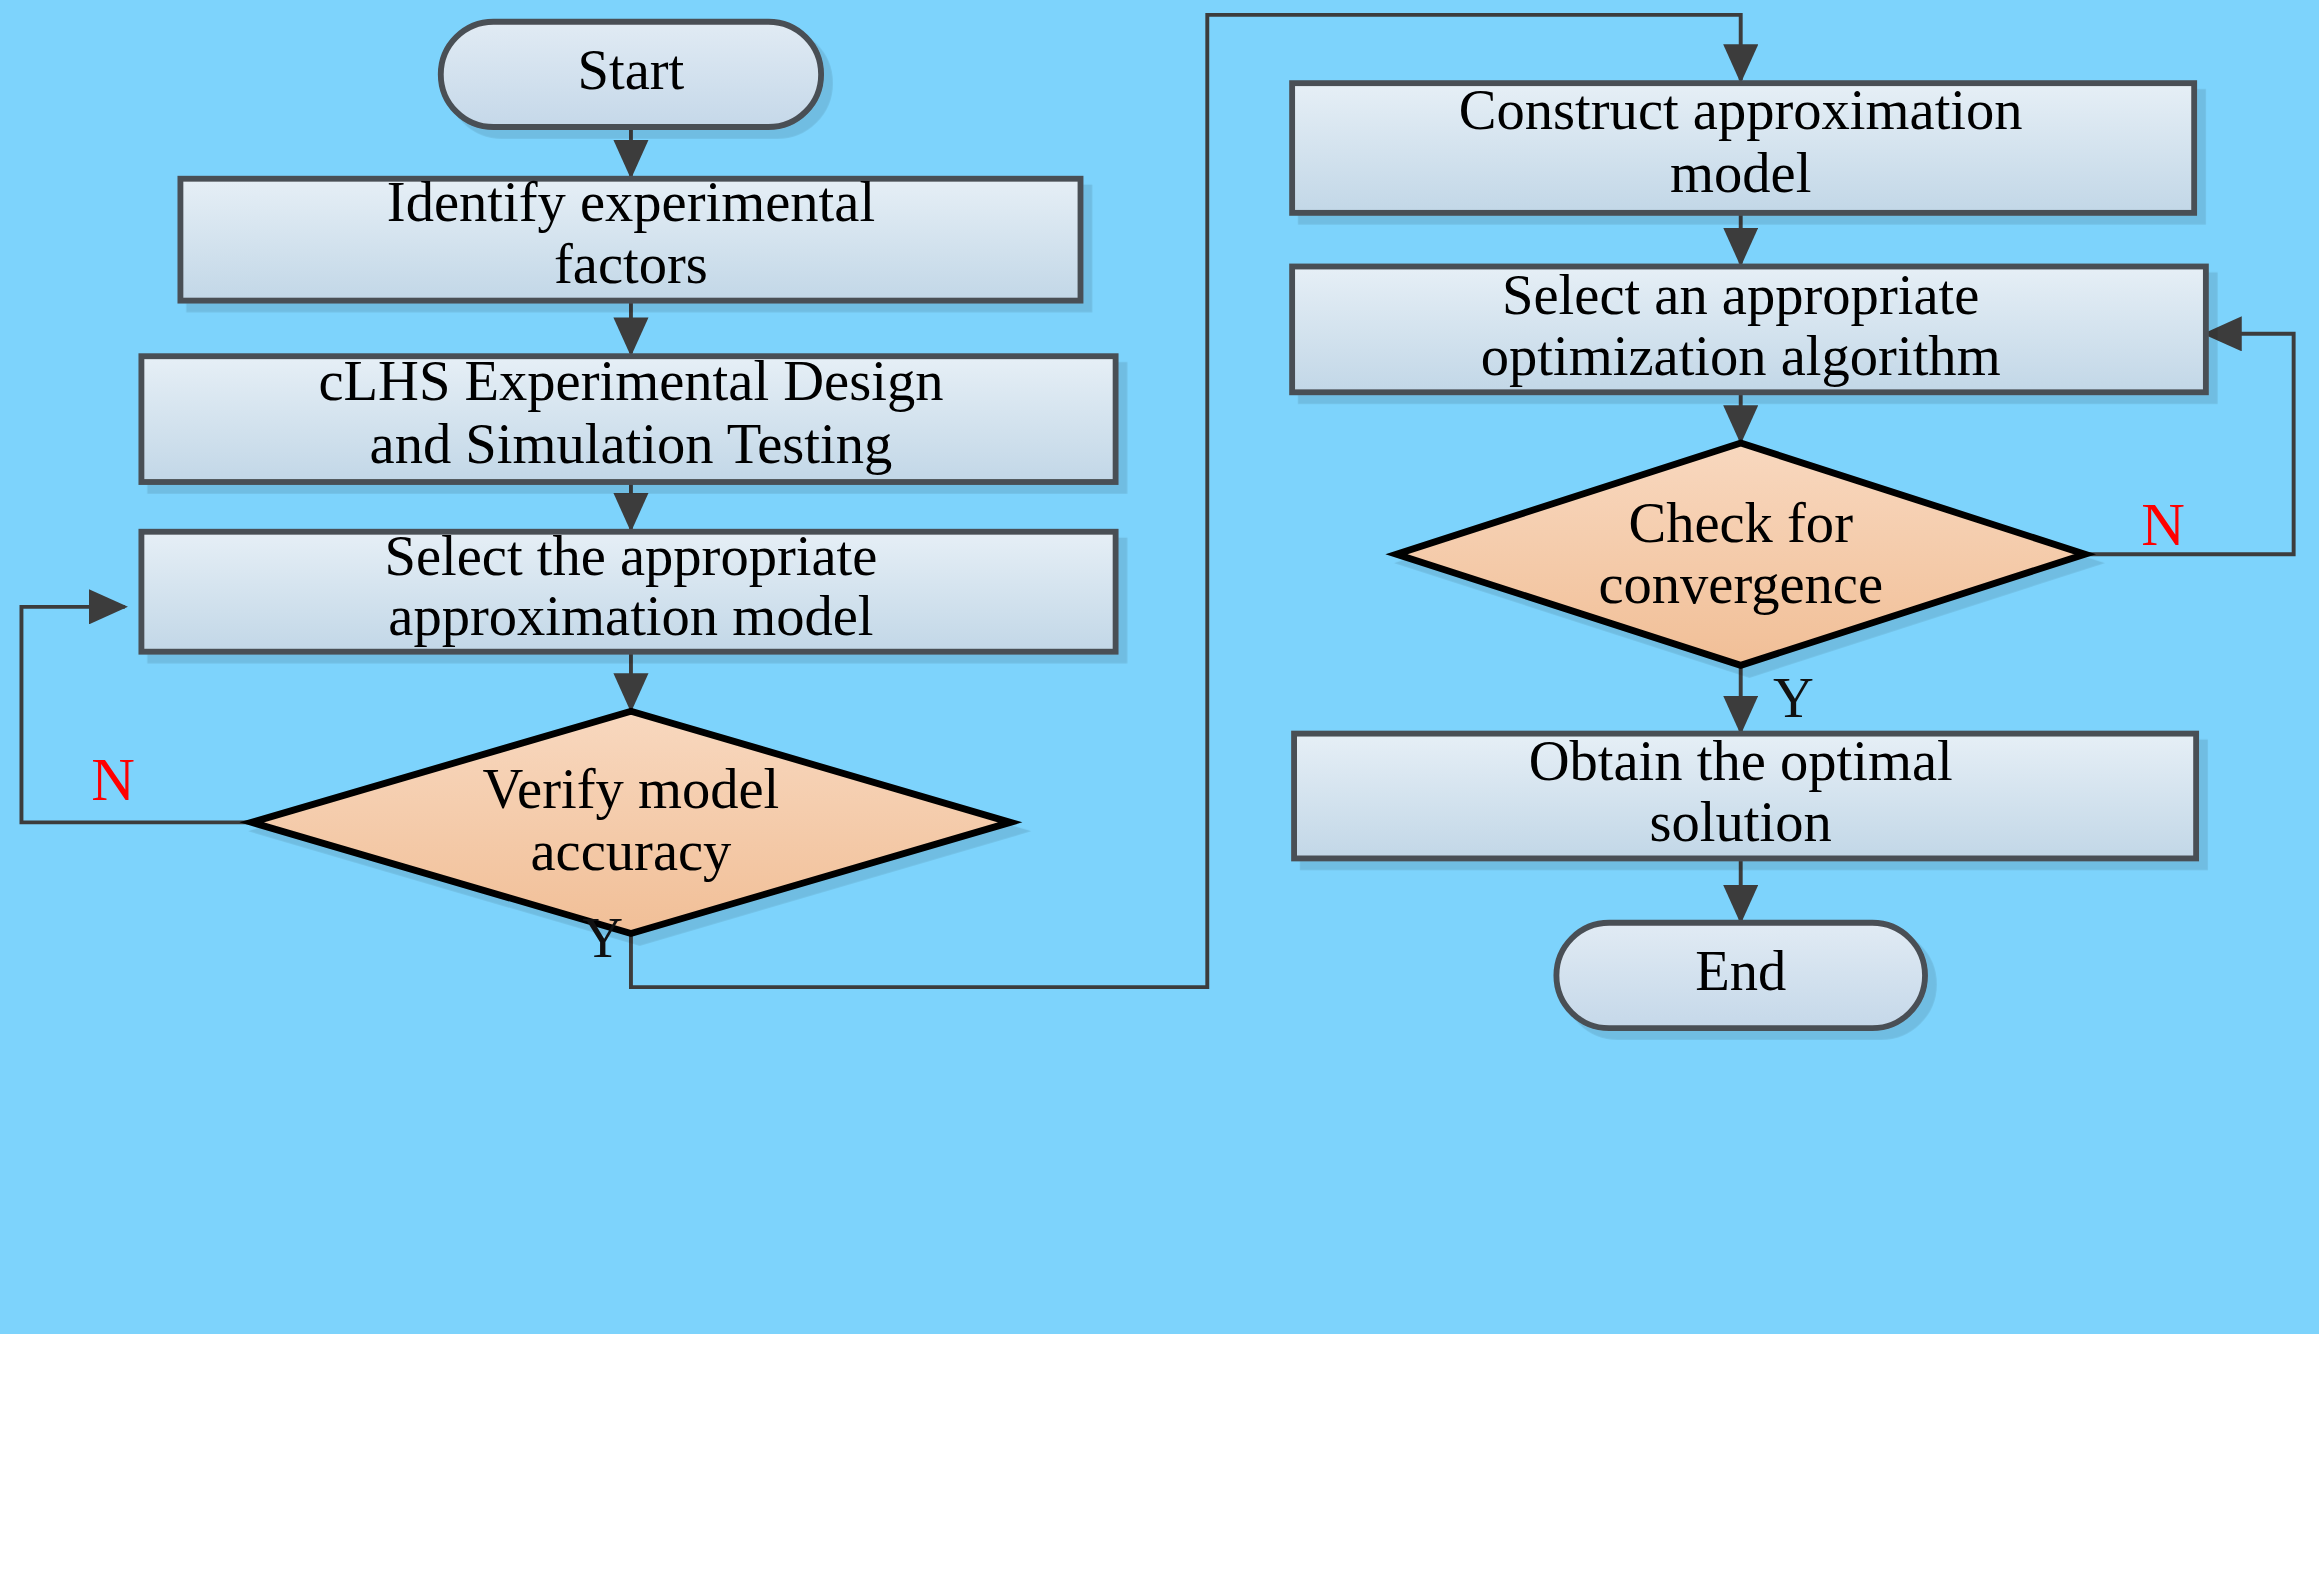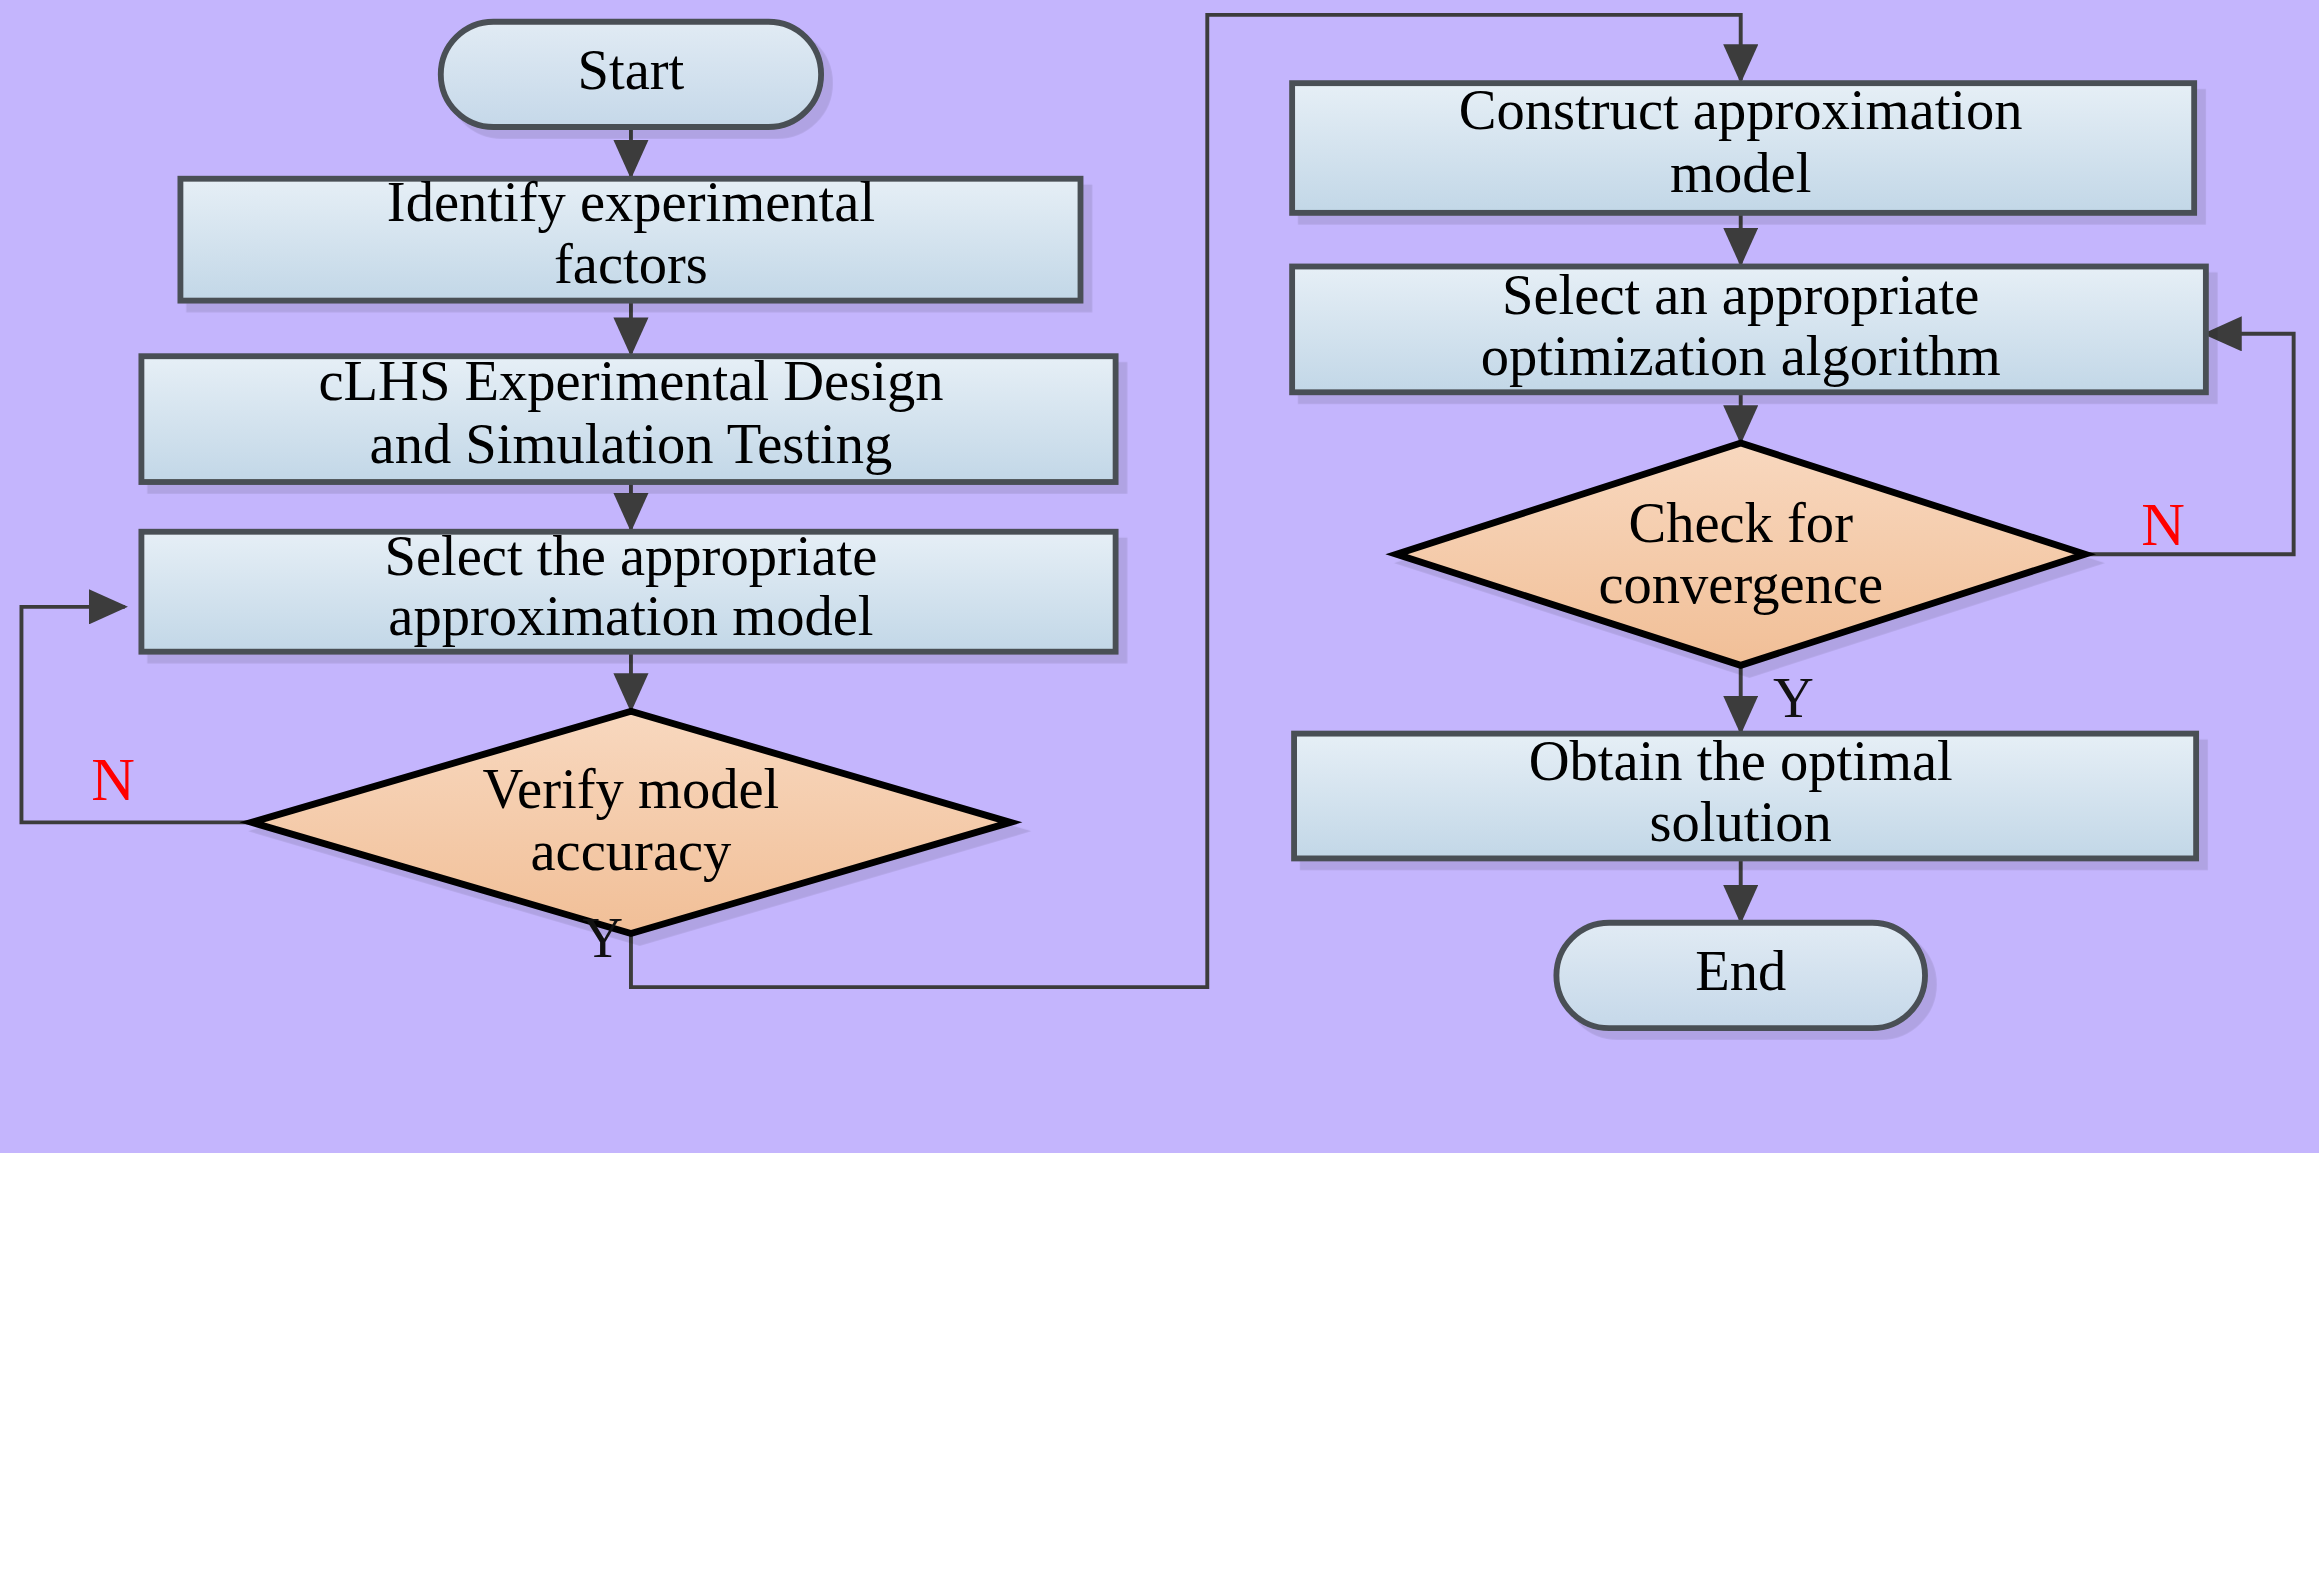--- a/index.html
+++ b/index.html
@@ -9,22 +9,22 @@
   }
   body {
     width: 2319px;
     height: 1594px;
     font-family: "Liberation Serif", "DejaVu Serif", serif;
     overflow: hidden;
   }
   #flowchart-root {
     position: relative;
     width: 2319px;
-    height: 1153px;
-    background: #c4b5fd;
+    height: 1334px;
+    background: #7dd3fc;
   }
   svg.chart-canvas {
     position: absolute;
     top: 0;
     left: 0;
     width: 2319px;
     height: 1594px;
     display: block;
   }
   .node-label {

